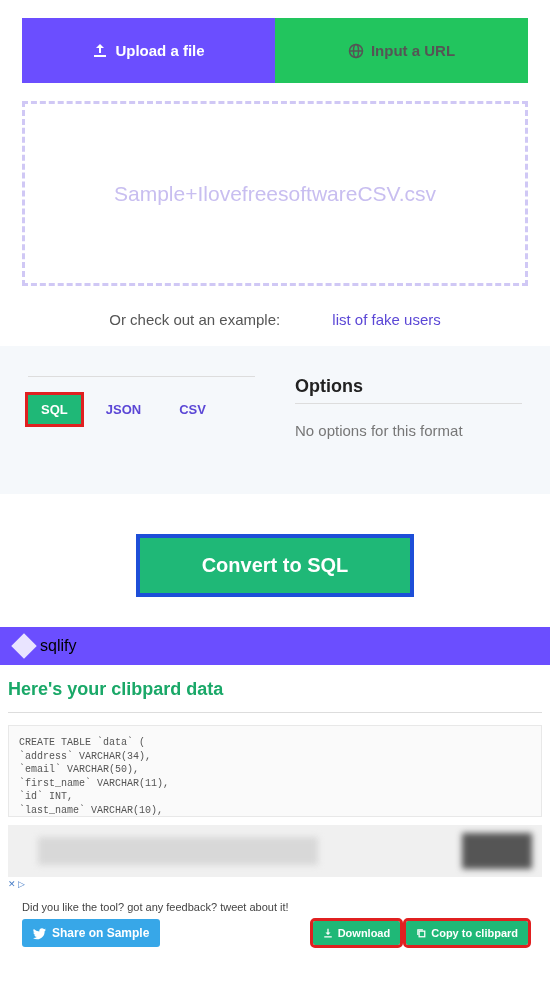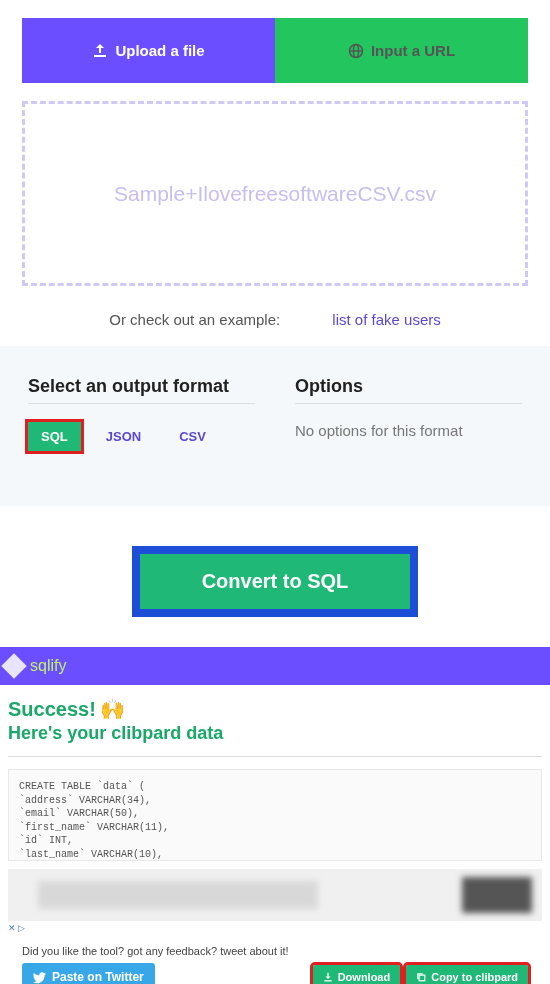--- a/index.html
+++ b/index.html
@@ -20,23 +20,23 @@
 .panel-col { flex: 1; }
 .panel-col h3 { font-size: 18px; font-weight: 600; color: #222; margin-bottom: 6px; }
 .panel-col hr { border: none; border-top: 1px solid #ddd; margin-bottom: 18px; }
 .format-btns { display: flex; gap: 12px; text-align: center; }
 .fmt { padding: 6px 12px; font-size: 13px; font-weight: 700; border: 1px solid transparent; cursor: pointer; }
 .fmt.active { background: #1fb877; color: #fff; outline: 3px solid #e02020; }
 .fmt.inactive { background: transparent; color: #5b47d6; }
 .opt-text { color: #777; font-size: 15px; margin-top: 2px; }
 
 .convert-wrap { text-align: center; padding: 40px 0 30px 0; }
-.convert-btn { display: inline-block; background: #1fb877; color: #fff; font-size: 20px; font-weight: 700; padding: 16px 62px; border: 8px solid #1d4ed8; cursor: pointer; }
+.convert-btn { display: inline-block; background: #1fb877; color: #fff; font-size: 20px; font-weight: 700; padding: 16px 62px; border: 4px solid #1d4ed8; cursor: pointer; }
 
-.header-bar { background: #6b4eff; color: #bef264; padding: 10px 5px; display: flex; align-items: center; justify-content: space-between; }
+.header-bar { background: #6b4eff; color: #000000; padding: 10px 15px; display: flex; align-items: center; justify-content: space-between; }
 .brand { display: flex; align-items: center; gap: 7px; font-size: 16px; font-weight: 500; }
 .brand .logo { width: 18px; height: 18px; background: #fff; transform: rotate(45deg); opacity: .85; }
 .tagline { font-size: 10px; }
 
 .success { padding: 12px 8px 2px 8px; }
 .success-line1 { color: #1aa868; font-size: 20px; font-weight: 700; display: flex; align-items: center; gap: 5px; }
 .success-line2 { color: #1aa868; font-size: 18px; font-weight: 700; margin-top: 2px; }
 .success hr { border: none; border-top: 1px solid #ddd; margin-top: 12px; }
 
 .code-out { margin: 10px 8px 0 8px; background: #fafafa; border: 1px solid #e8e8e8; padding: 10px; font-family: "Courier New", monospace; font-size: 10px; line-height: 1.35; color: #555; height: 92px; overflow: auto; white-space: pre; position: relative; }
@@ -82,21 +82,20 @@
 <div class="dropzone">
   <span>Sample+IlovefreesoftwareCSV.csv</span>
 </div>
 
 <div class="example">
   <span>Or check out an example: </span><a href="#">list of fake users</a>
 </div>
 
 <div class="panel">
   <div class="panel-col">
-    <h3>Select an output format</h3>
     <hr>
     <div class="format-btns">
       <div class="fmt active">SQL</div>
       <div class="fmt inactive">JSON</div>
       <div class="fmt inactive">CSV</div>
     </div>
   </div>
   <div class="panel-col">
     <h3>Options</h3>
     <hr>
@@ -109,24 +108,20 @@
 </div>
 
 <div class="header-bar">
   <div class="brand">
     <div class="logo"></div>
     <span>sqlify</span>
   </div>
 </div>
 
 <div class="success">
-  <div class="success-line1">
-    <span>Success!</span>
-    <span>🙌</span>
-  </div>
   <div class="success-line2">Here's your clibpard data</div>
   <hr>
 </div>
 
 <div class="code-out">CREATE TABLE `data` (
 `address` VARCHAR(34),
 `email` VARCHAR(50),
 `first_name` VARCHAR(11),
 `id` INT,
 `last_name` VARCHAR(10),
@@ -144,21 +139,21 @@
 
 <div class="footer">
   <div class="feedback">Did you like the tool? got any feedback? tweet about it!</div>
   <div class="foot-actions">
     <div class="twitter-btn">
       <span>
         <svg width="13" height="13" viewBox="0 0 16 16" fill="currentColor">
             <path d="M16 3a6.6 6.6 0 01-1.9.5 3.3 3.3 0 001.4-1.8 6.6 6.6 0 01-2.1.8 3.3 3.3 0 00-5.6 3A9.3 9.3 0 011 2.6a3.3 3.3 0 001 4.4 3.3 3.3 0 01-1.5-.4v.04a3.3 3.3 0 002.6 3.2 3.3 3.3 0 01-1.5.06 3.3 3.3 0 003.1 2.3A6.6 6.6 0 010 13.5a9.3 9.3 0 005 1.5c6 0 9.3-5 9.3-9.3v-.4A6.7 6.7 0 0016 3z"></path>
           </svg>
       </span>
-      <span>Paste on Twitter</span>
+      <span>Share on Sample</span>
     </div>
     <div class="spacer"></div>
     <div class="dl-btn">
       <span>
         <svg width="10" height="10" viewBox="0 0 16 16" fill="currentColor">
             <path d="M8 11L4 7h3V1h2v6h3l-4 4zM2 13h12v2H2z"></path>
           </svg>
       </span>
       <span>Download</span>
     </div>

